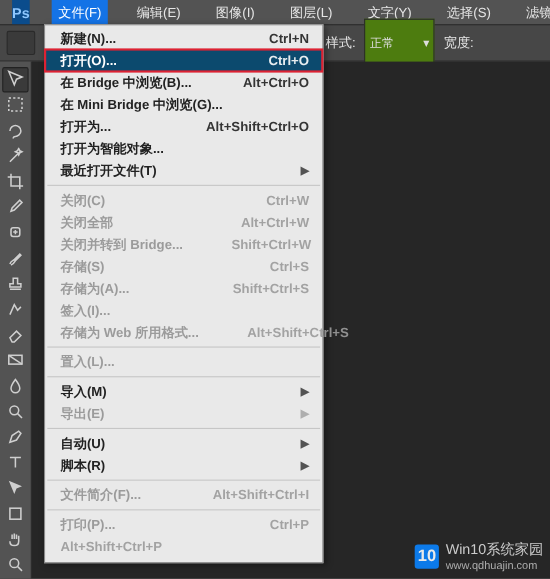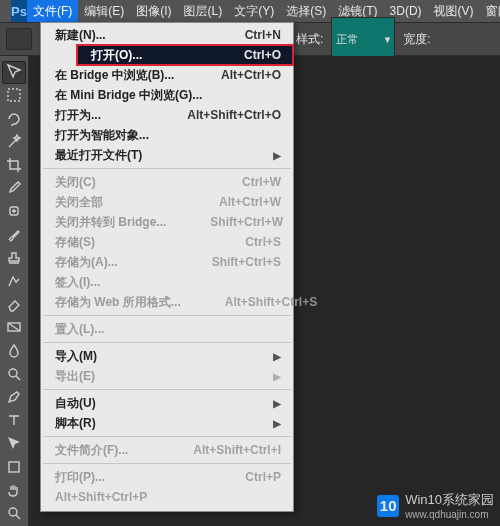--- a/index.html
+++ b/index.html
@@ -1,33 +1,33 @@
 <!DOCTYPE html>
 <html><head>
 <meta charset="utf-8">
 <style>
   html,body{margin:0;padding:0;width:500px;height:526px;background:#535353;font-family:"Microsoft YaHei","SimSun",sans-serif;font-size:12px;color:#ccc;overflow:hidden;}
   .menubar{height:22px;background:#535353;display:flex;align-items:center;padding-left:11px;}
   .ps-logo{width:30px;height:22px;background:#0b4c8c;color:#8ec7ff;font-weight:bold;font-size:13px;display:flex;align-items:center;justify-content:center;}
-  .menubar .m{padding:0 6px;line-height:22px;color:#e6e6e6;font-size:12px;white-space:nowrap;}
+  .menubar .m{padding:0 6px;line-height:22px;color:#e6e6e6;font-size:12px;white-space:nowrap;margin-left:20px;}
   .menubar .m.active{background:#1473e6;color:#fff;}
   .toolbar{height:32px;background:#474747;border-top:1px solid #2b2b2b;border-bottom:1px solid #2b2b2b;display:flex;align-items:center;gap:8px;padding:0 6px;}
   .tb-slot{width:24px;height:20px;background:#3a3a3a;border:1px solid #2a2a2a;border-radius:2px;}
   .tb-label{color:#e5e5e5;font-size:12px;}
-  .styles-dd{width:54px;height:18px;background:#0f766e;border:1px solid #2a2a2a;color:#ddd;font-size:11px;padding:12px 4px;display:flex;align-items:center;justify-content:space-between;}
+  .styles-dd{width:54px;height:18px;background:#4d7c0f;border:1px solid #2a2a2a;color:#ddd;font-size:11px;padding:12px 4px;display:flex;align-items:center;justify-content:space-between;}
   .main{display:flex;height:calc(526px - 22px - 34px);}
   .toolcol{width:28px;background:#535353;border-right:1px solid #2b2b2b;display:flex;flex-direction:column;align-items:center;padding-top:4px;gap:0;}
   .tool{width:22px;height:22px;margin:1px 0;display:flex;align-items:center;justify-content:center;color:#ddd;}
   .tool svg{width:16px;height:16px;stroke:#cfcfcf;fill:none;stroke-width:1.4;}
   .tool.sel{background:#3a3a3a;border:1px solid #222;border-radius:2px;}
   .canvasarea{flex:1;background:#262626;position:relative;}
   .dropdown{position:absolute;left:40px;top:22px;width:252px;background:#e9e9e9;border:1px solid #8a8a8a;box-shadow:2px 2px 6px rgba(0,0,0,.4);padding:2px 0 4px 0;}
   .dd-item{display:flex;justify-content:space-between;align-items:center;height:20px;padding:0 12px 0 14px;color:#222;font-size:12px;white-space:nowrap;font-weight:bold;}
   .dd-item.disabled{color:#9b9b9b;gap:44px;}
-  .dd-item.hover{background:#0f172a;color:#fff;margin-left:36px;}
+  .dd-item.hover{background:#0c4a6e;color:#fff;}
   .dd-item .sc{color:inherit;opacity:.9;}
   .dd-item.outlined{outline:2px solid #d23; outline-offset:-1px;}
   .dd-sep{height:1px;background:#c6c6c6;margin:3px 2px;}
   .dd-item .arrow{font-size:10px;opacity:.75;margin-left:6px;}
   .watermark{position:absolute;right:6px;bottom:6px;display:flex;align-items:center;gap:6px;color:#ddd;font-size:13px;opacity:.9;}
   .wm-badge{width:22px;height:22px;background:#0a84ff;border-radius:3px;display:flex;align-items:center;justify-content:center;color:#fff;font-weight:bold;font-size:15px;}
   .wm-sub{font-size:10px;color:#bbb;display:block;}
 </style>
 </head>
 <body>

